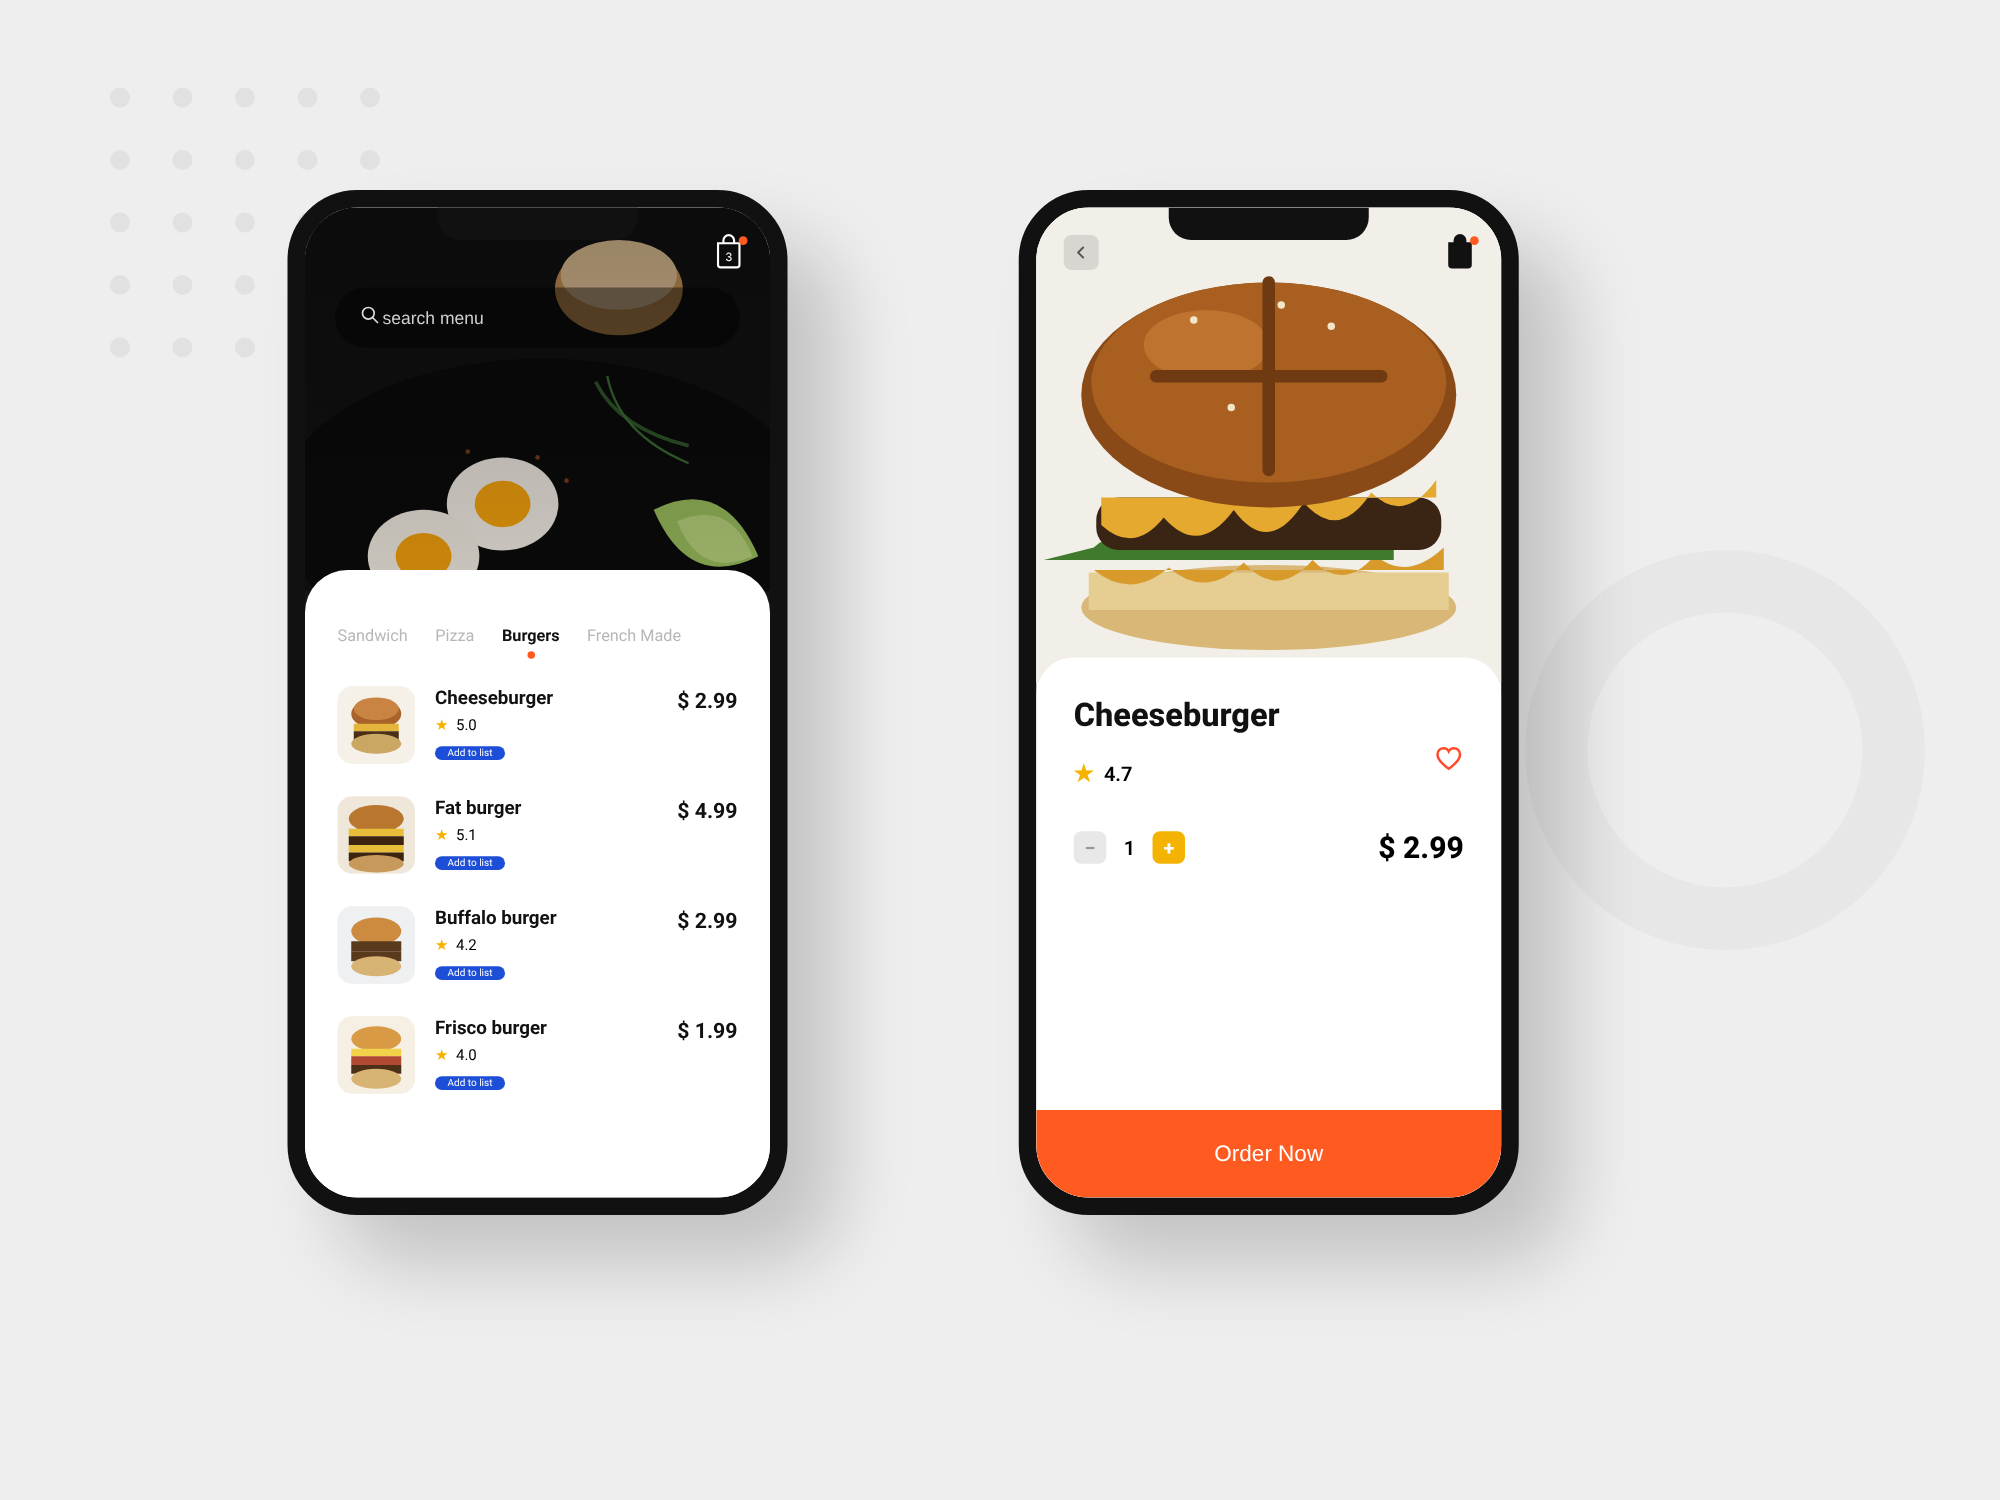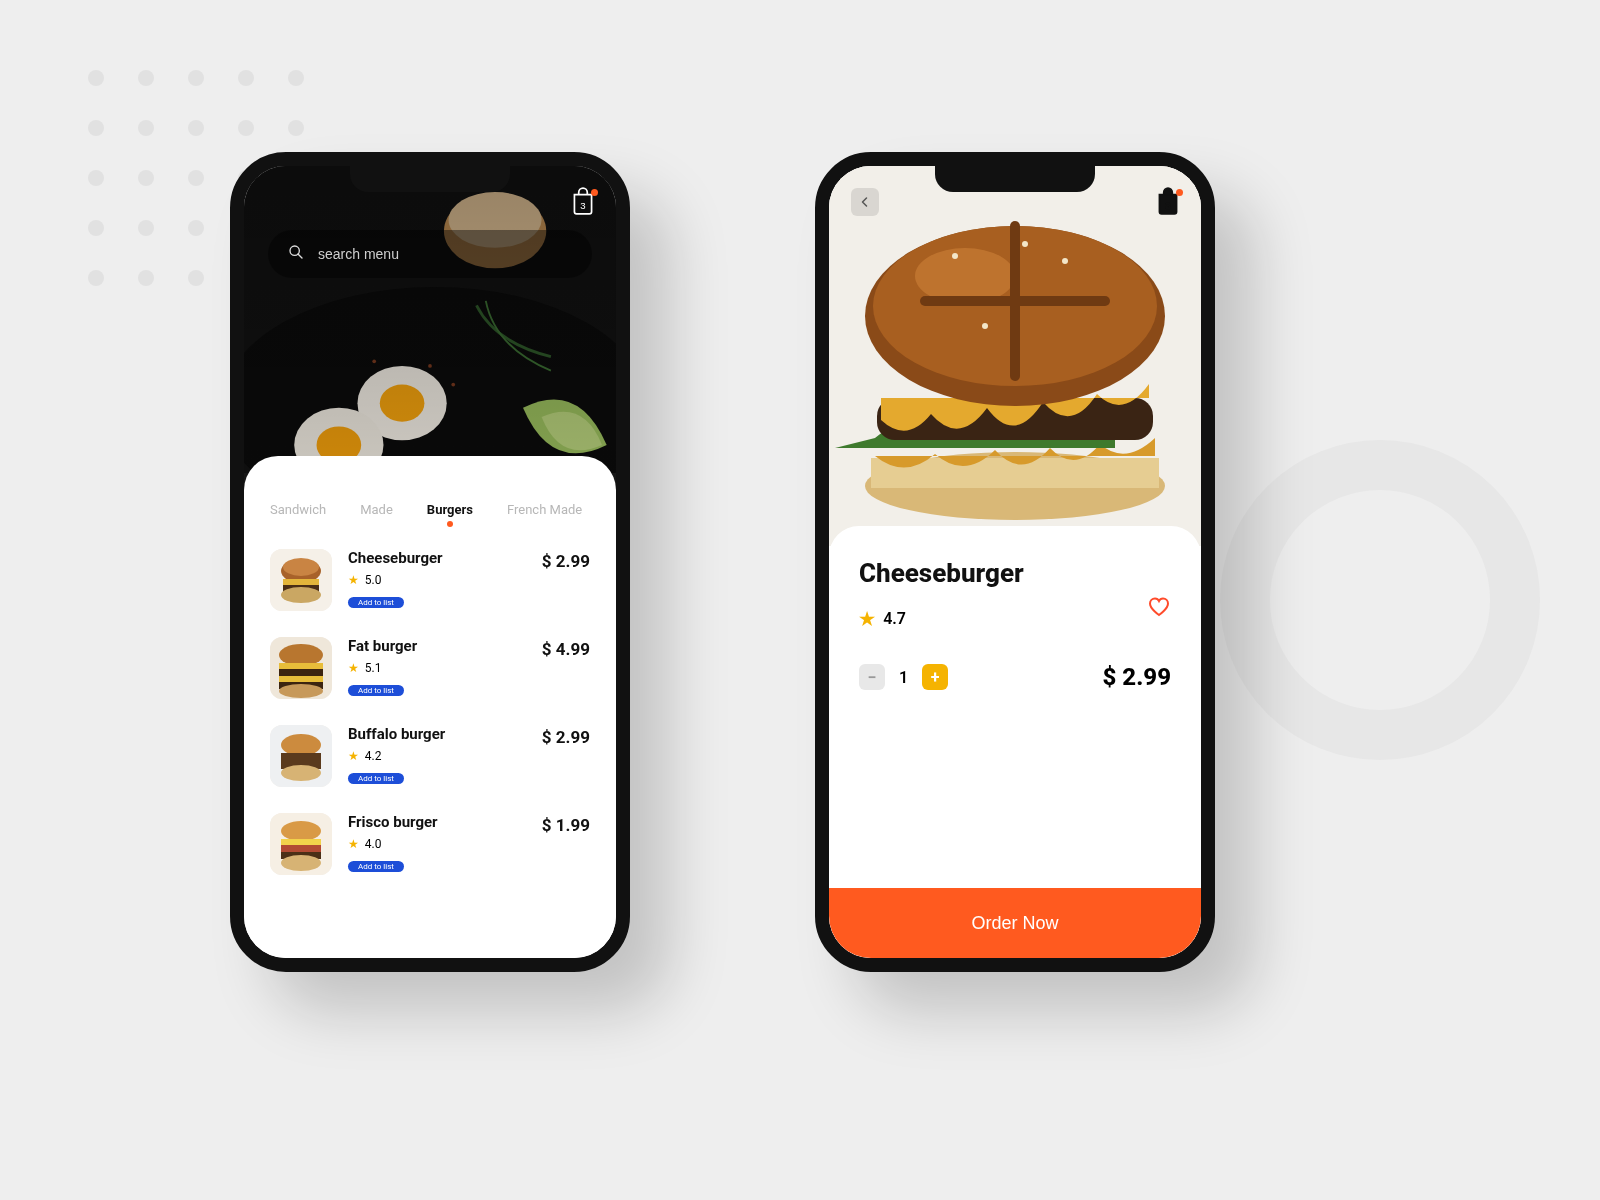--- a/index.html
+++ b/index.html
@@ -51,36 +51,36 @@
   .hero-shade { position:absolute; inset:0; background:linear-gradient(180deg, rgba(0,0,0,0.35), rgba(0,0,0,0.15)); }
   .cart-btn {
     position:absolute; top:20px; right:20px; width:26px; height:30px; z-index:10;
   }
   .cart-btn svg { width:26px; height:30px; display:block; }
   .cart-dot { position:absolute; top:3px; right:-2px; width:7px;height:7px;border-radius:50%; background:#ff5a1f; }
 
   .searchbar {
     position:absolute; top:64px; left:24px; right:24px; height:48px;
     background:rgba(0,0,0,0.42); border-radius:24px;
-    display:flex; align-items:center; gap:14px; padding:0 20px;
+    display:flex; align-items:center; gap:2px; padding:0 20px;
     color:#d9d9d9; z-index:10;
   }
   .searchbar input {
     border:none; background:transparent; outline:none;
     color:#e6e6e6; font-size:14px; width:100%;
   }
   .searchbar input::placeholder { color:#cfcfcf; }
 
   .sheet {
     position:absolute; left:0; right:0; top:290px; bottom:0;
     background:#fff; border-top-left-radius:34px; border-top-right-radius:34px;
     padding:28px 26px 0;
   }
   .menu-title { font-family: Georgia, "Times New Roman", serif; font-weight:700; font-size:26px; color:#111; }
-  .tabs { display:flex; gap:34px; margin-top:18px; font-size:13px; }
+  .tabs { display:flex; gap:22px; margin-top:18px; font-size:13px; }
   .tab { color:#b7b7b7; position:relative; padding-bottom:10px; cursor:pointer; }
   .tab.active { color:#111; font-weight:700; }
   .tab.active::after { content:""; position:absolute; left:50%; bottom:0; transform:translateX(-50%); width:6px;height:6px;border-radius:50%; background:#ff5a1f; }
 
   .list { margin-top:22px; display:flex; flex-direction:column; gap:26px; }
   .item { display:flex; align-items:flex-start; gap:16px; }
   .thumb { width:62px; height:62px; border-radius:12px; background:#f2ede7; position:relative; overflow:hidden; flex:0 0 auto; }
   .thumb svg { width:100%; height:100%; }
   .item-mid { flex:1; }
   .item-name { font-size:15px; font-weight:700; color:#111; }
@@ -201,21 +201,21 @@
           </svg>
       </span>
       <input type="text" placeholder="search menu" style="">
     </div>
   </div>
 
   <div class="sheet">
 
     <div class="tabs">
       <div class="tab">Sandwich</div>
-      <div class="tab">Made</div>
+      <div class="tab">Pizza</div>
       <div class="tab active">Burgers</div>
       <div class="tab">French Made</div>
     </div>
 
     <div class="list">
 
       <div class="item">
         <div class="thumb">
           <svg viewBox="0 0 62 62">
               <rect width="62" height="62" fill="#f5f0e8"></rect>

